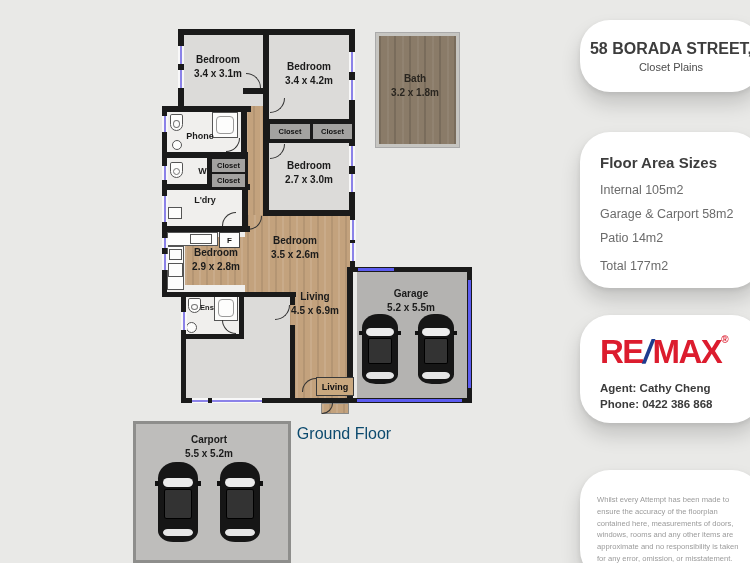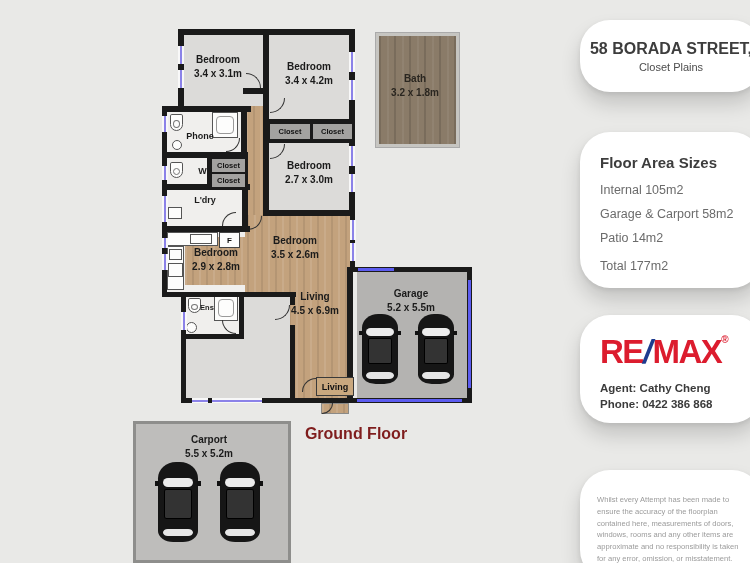--- a/index.html
+++ b/index.html
@@ -32,21 +32,21 @@
   .room-label{position:absolute;z-index:7;transform:translate(-50%,-50%);text-align:center;
     font-weight:bold;color:#1b1b1b;font-size:10px;line-height:1.35;white-space:nowrap;}
   .room-label .sub{display:block;}
   .label-sm{font-size:9px;}
   .label-xs{font-size:7.5px;}
   .entry-box{position:absolute;z-index:6;background:#c9a87f;border:1px solid #3a3a3a;
     display:flex;align-items:center;justify-content:center;font-weight:bold;font-size:9px;color:#111;}
   .fbox{position:absolute;z-index:5;background:#fdfdfc;border:1px solid #444;display:flex;
     align-items:center;justify-content:center;font-size:8px;font-weight:bold;color:#111;}
   .ground-title{position:absolute;z-index:8;transform:translate(-50%,-50%);
-    font-size:16px;font-weight:bold;color:#7f1d1d;white-space:nowrap;margin-left:12px;}
+    font-size:16px;font-weight:normal;color:#0c4a6e;white-space:nowrap;}
   
   .car{position:absolute;z-index:6;}
   .car .body{position:absolute;inset:2% 0;background:#161616;border-radius:45% 45% 38% 38% / 20% 20% 14% 14%;}
   .car .body::before,.car .body::after{content:"";position:absolute;top:24%;width:9%;height:6%;background:#111;}
   .car .body::before{left:-7%;}.car .body::after{right:-7%;}
   .car .windshield{position:absolute;left:12%;right:12%;top:21%;height:11%;background:#ececec;border-radius:20%/60%;}
   .car .roof{position:absolute;left:16%;right:16%;top:35%;height:33%;background:#333;border:1px solid #000;border-radius:8%;}
   .car .rear{position:absolute;left:12%;right:12%;bottom:9%;height:9%;background:#e6e6e6;border-radius:20%/60%;}
   
   .patio{position:absolute;border:3px solid #c6c5c1;box-shadow:0 0 0 1px #aaa;}

